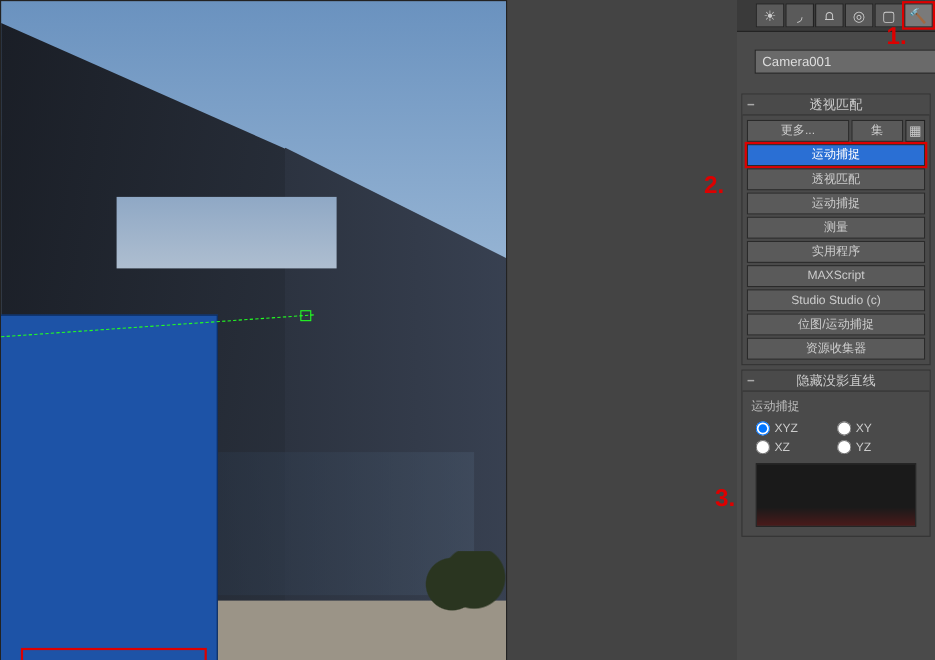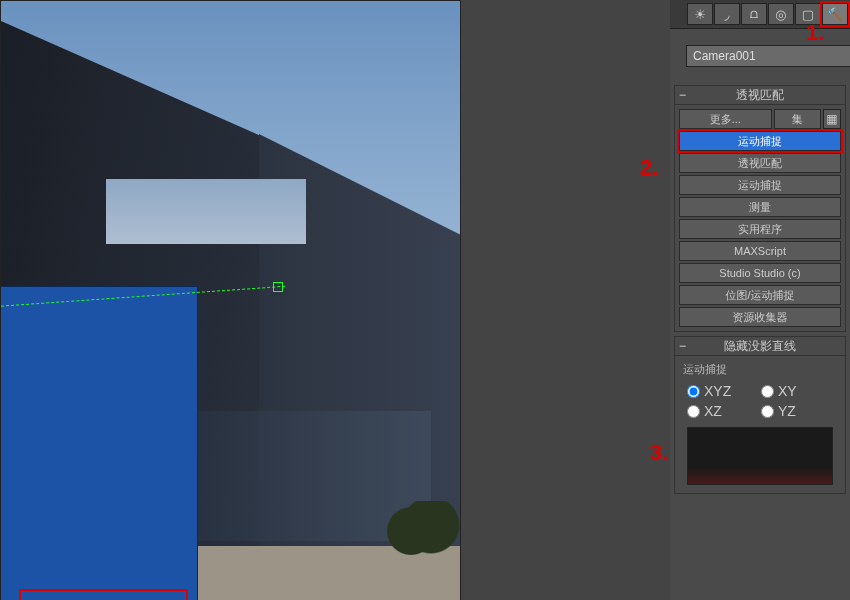--- a/index.html
+++ b/index.html
@@ -31,21 +31,21 @@
 .rbody{padding:4px;display:flex;flex-direction:column;gap:2px}
 .brow{display:flex;gap:2px;align-items:flex-end}
 .btn{flex:1;height:18px;background:#5a5a5a;border:1px solid #2a2a2a;color:#ccc;font-size:11px;text-align:center;line-height:18px;cursor:pointer}
 .btn.sel{background:#2a6fd4;color:#fff}
 .btn.hl{outline:2px solid #d00}
 .tiny{width:16px;height:18px;background:#5a5a5a;border:1px solid #222;display:flex;align-items:center;justify-content:center;cursor:pointer}
 .grouplabel{color:#bbb;font-size:11px;padding:2px 4px}
 .radios{display:flex;flex-wrap:wrap;padding:2px 8px;gap:4px 18px}
 .rad{display:flex;align-items:center;gap:4px;width:56px;cursor:pointer}
 .rad input{margin:0}
-.rad span{font-size:14px;color:#ccc}
+.rad span{font-size:11px;color:#ccc}
 .swatch{height:56px;margin:4px 8px;background:linear-gradient(180deg,#1a1a1a 70%,#4a1a1a 100%);border:1px solid #222}
 .callout{position:absolute;color:#d00;font-size:22px;font-weight:bold}
 </style>
 </head>
 <body>
 
 <div class="app">
   <div class="viewport">
     <div class="building">
       <div class="wall-left"></div>

